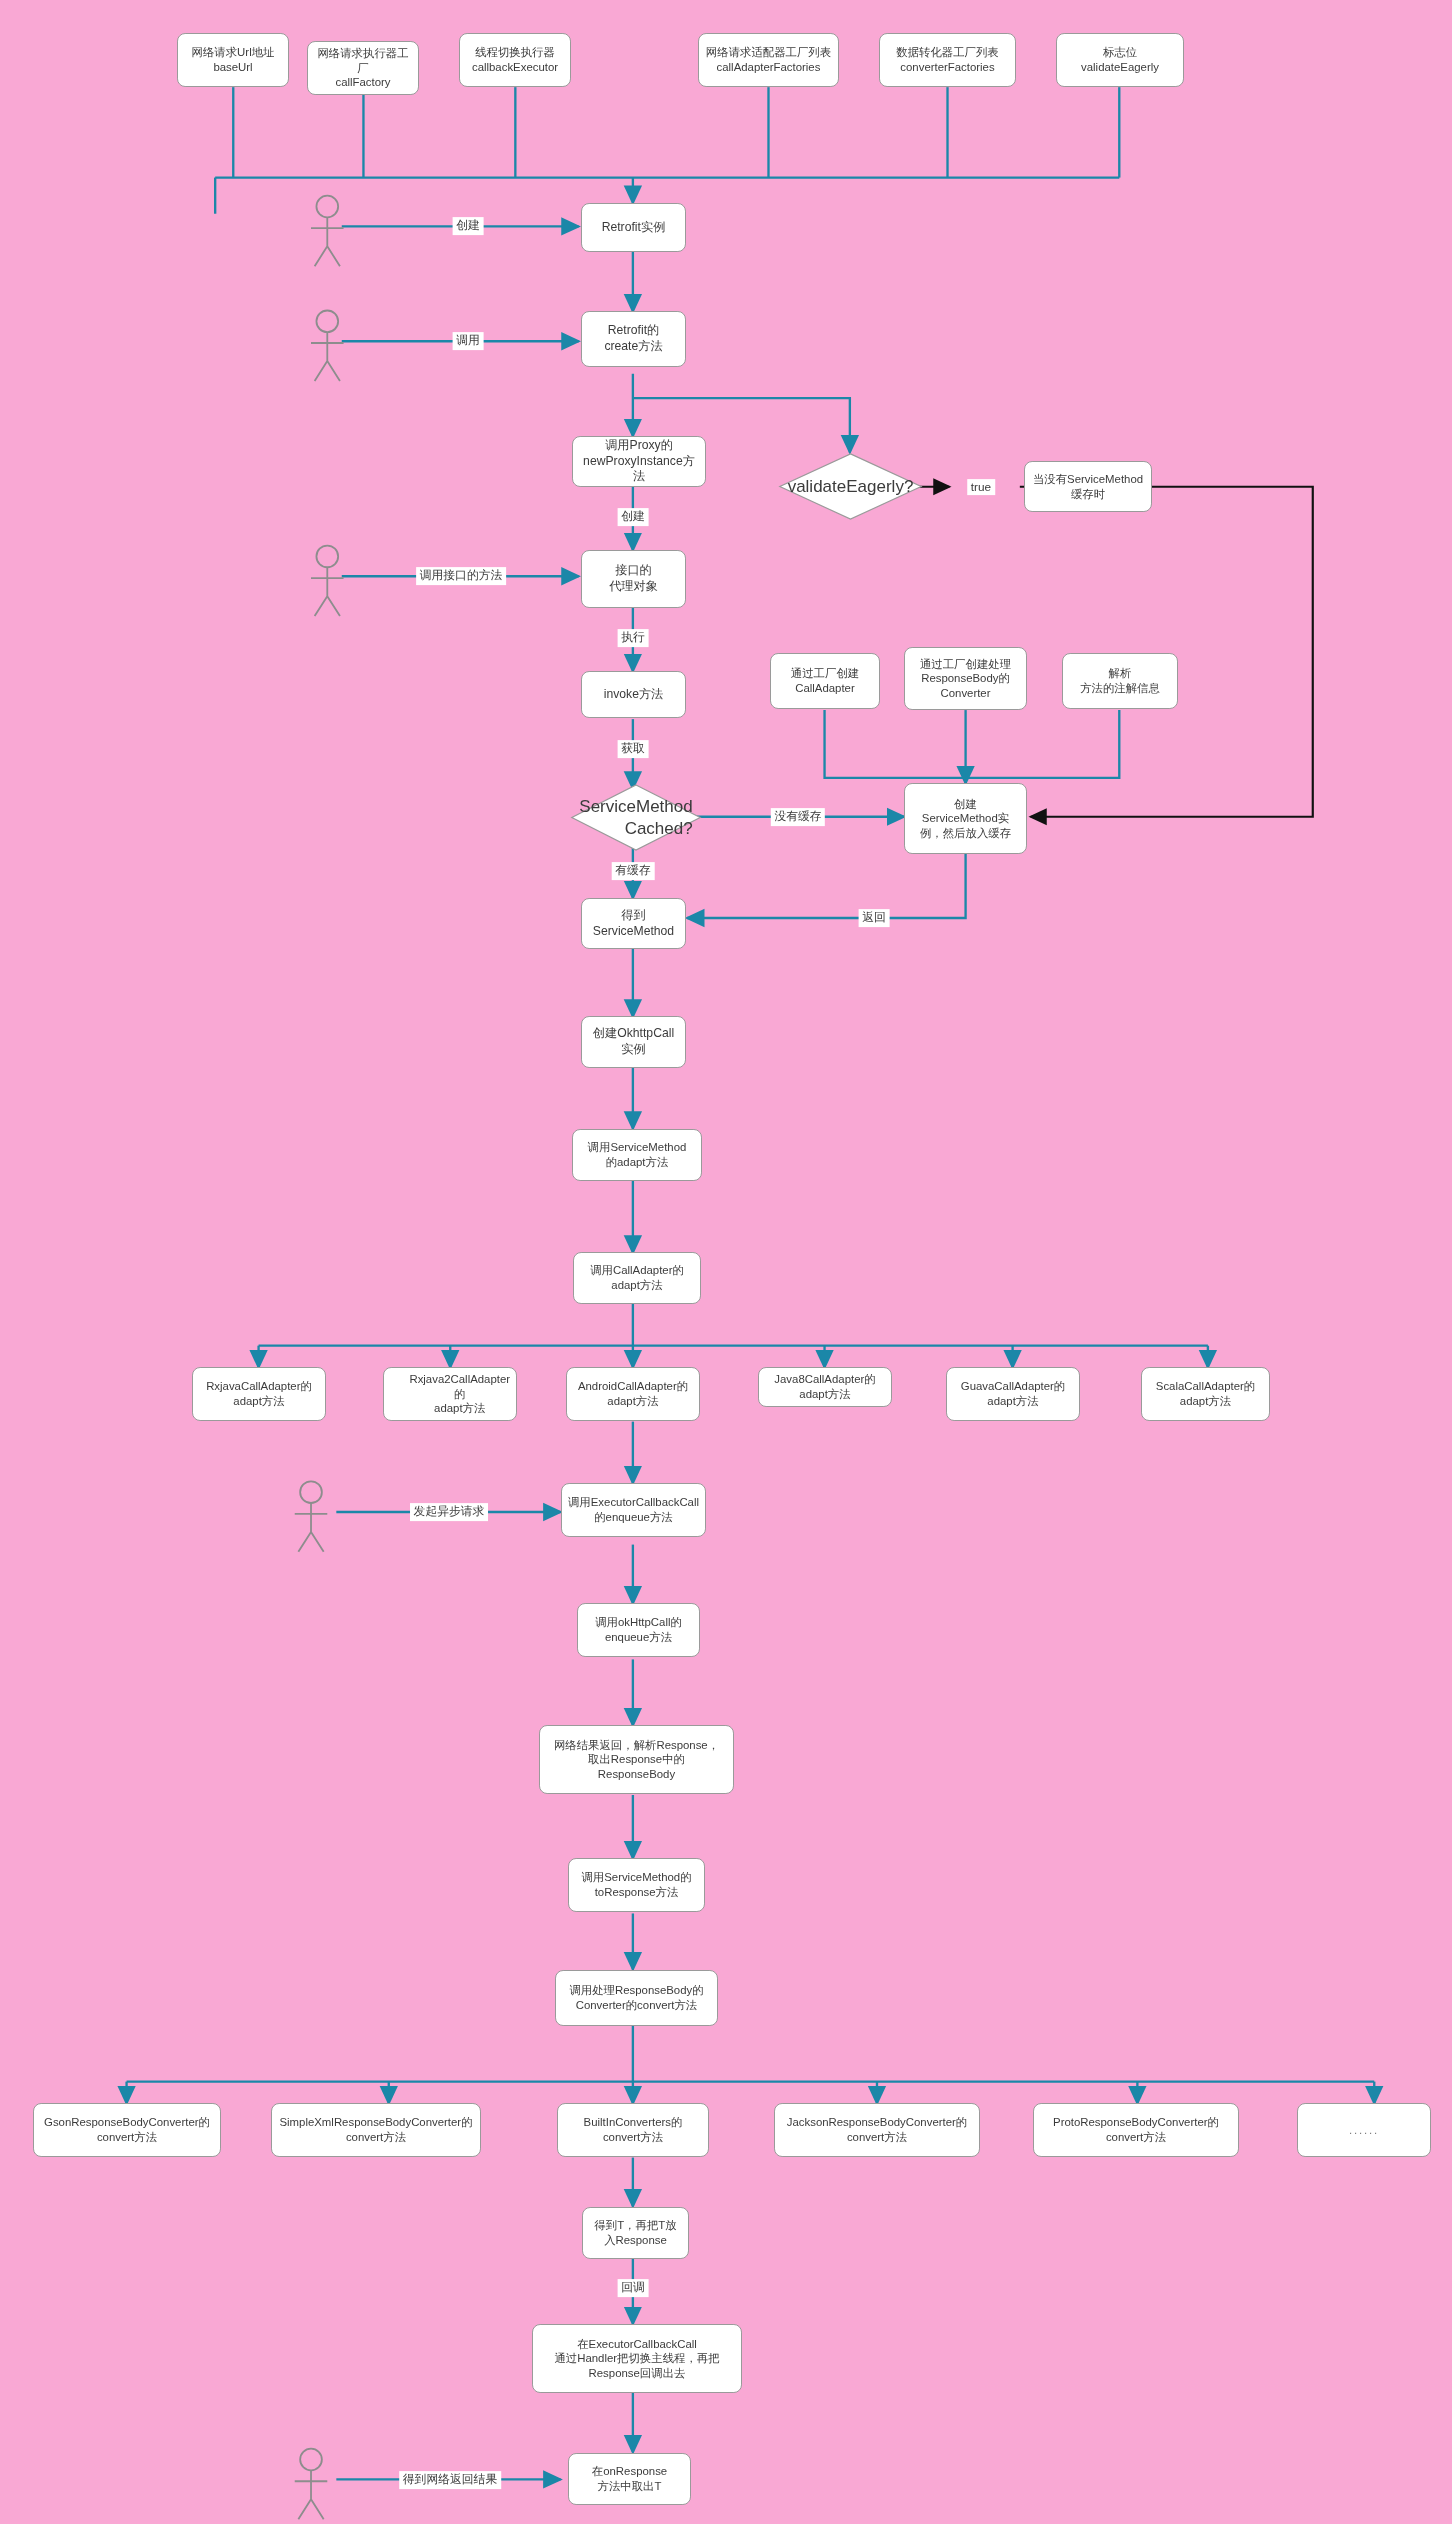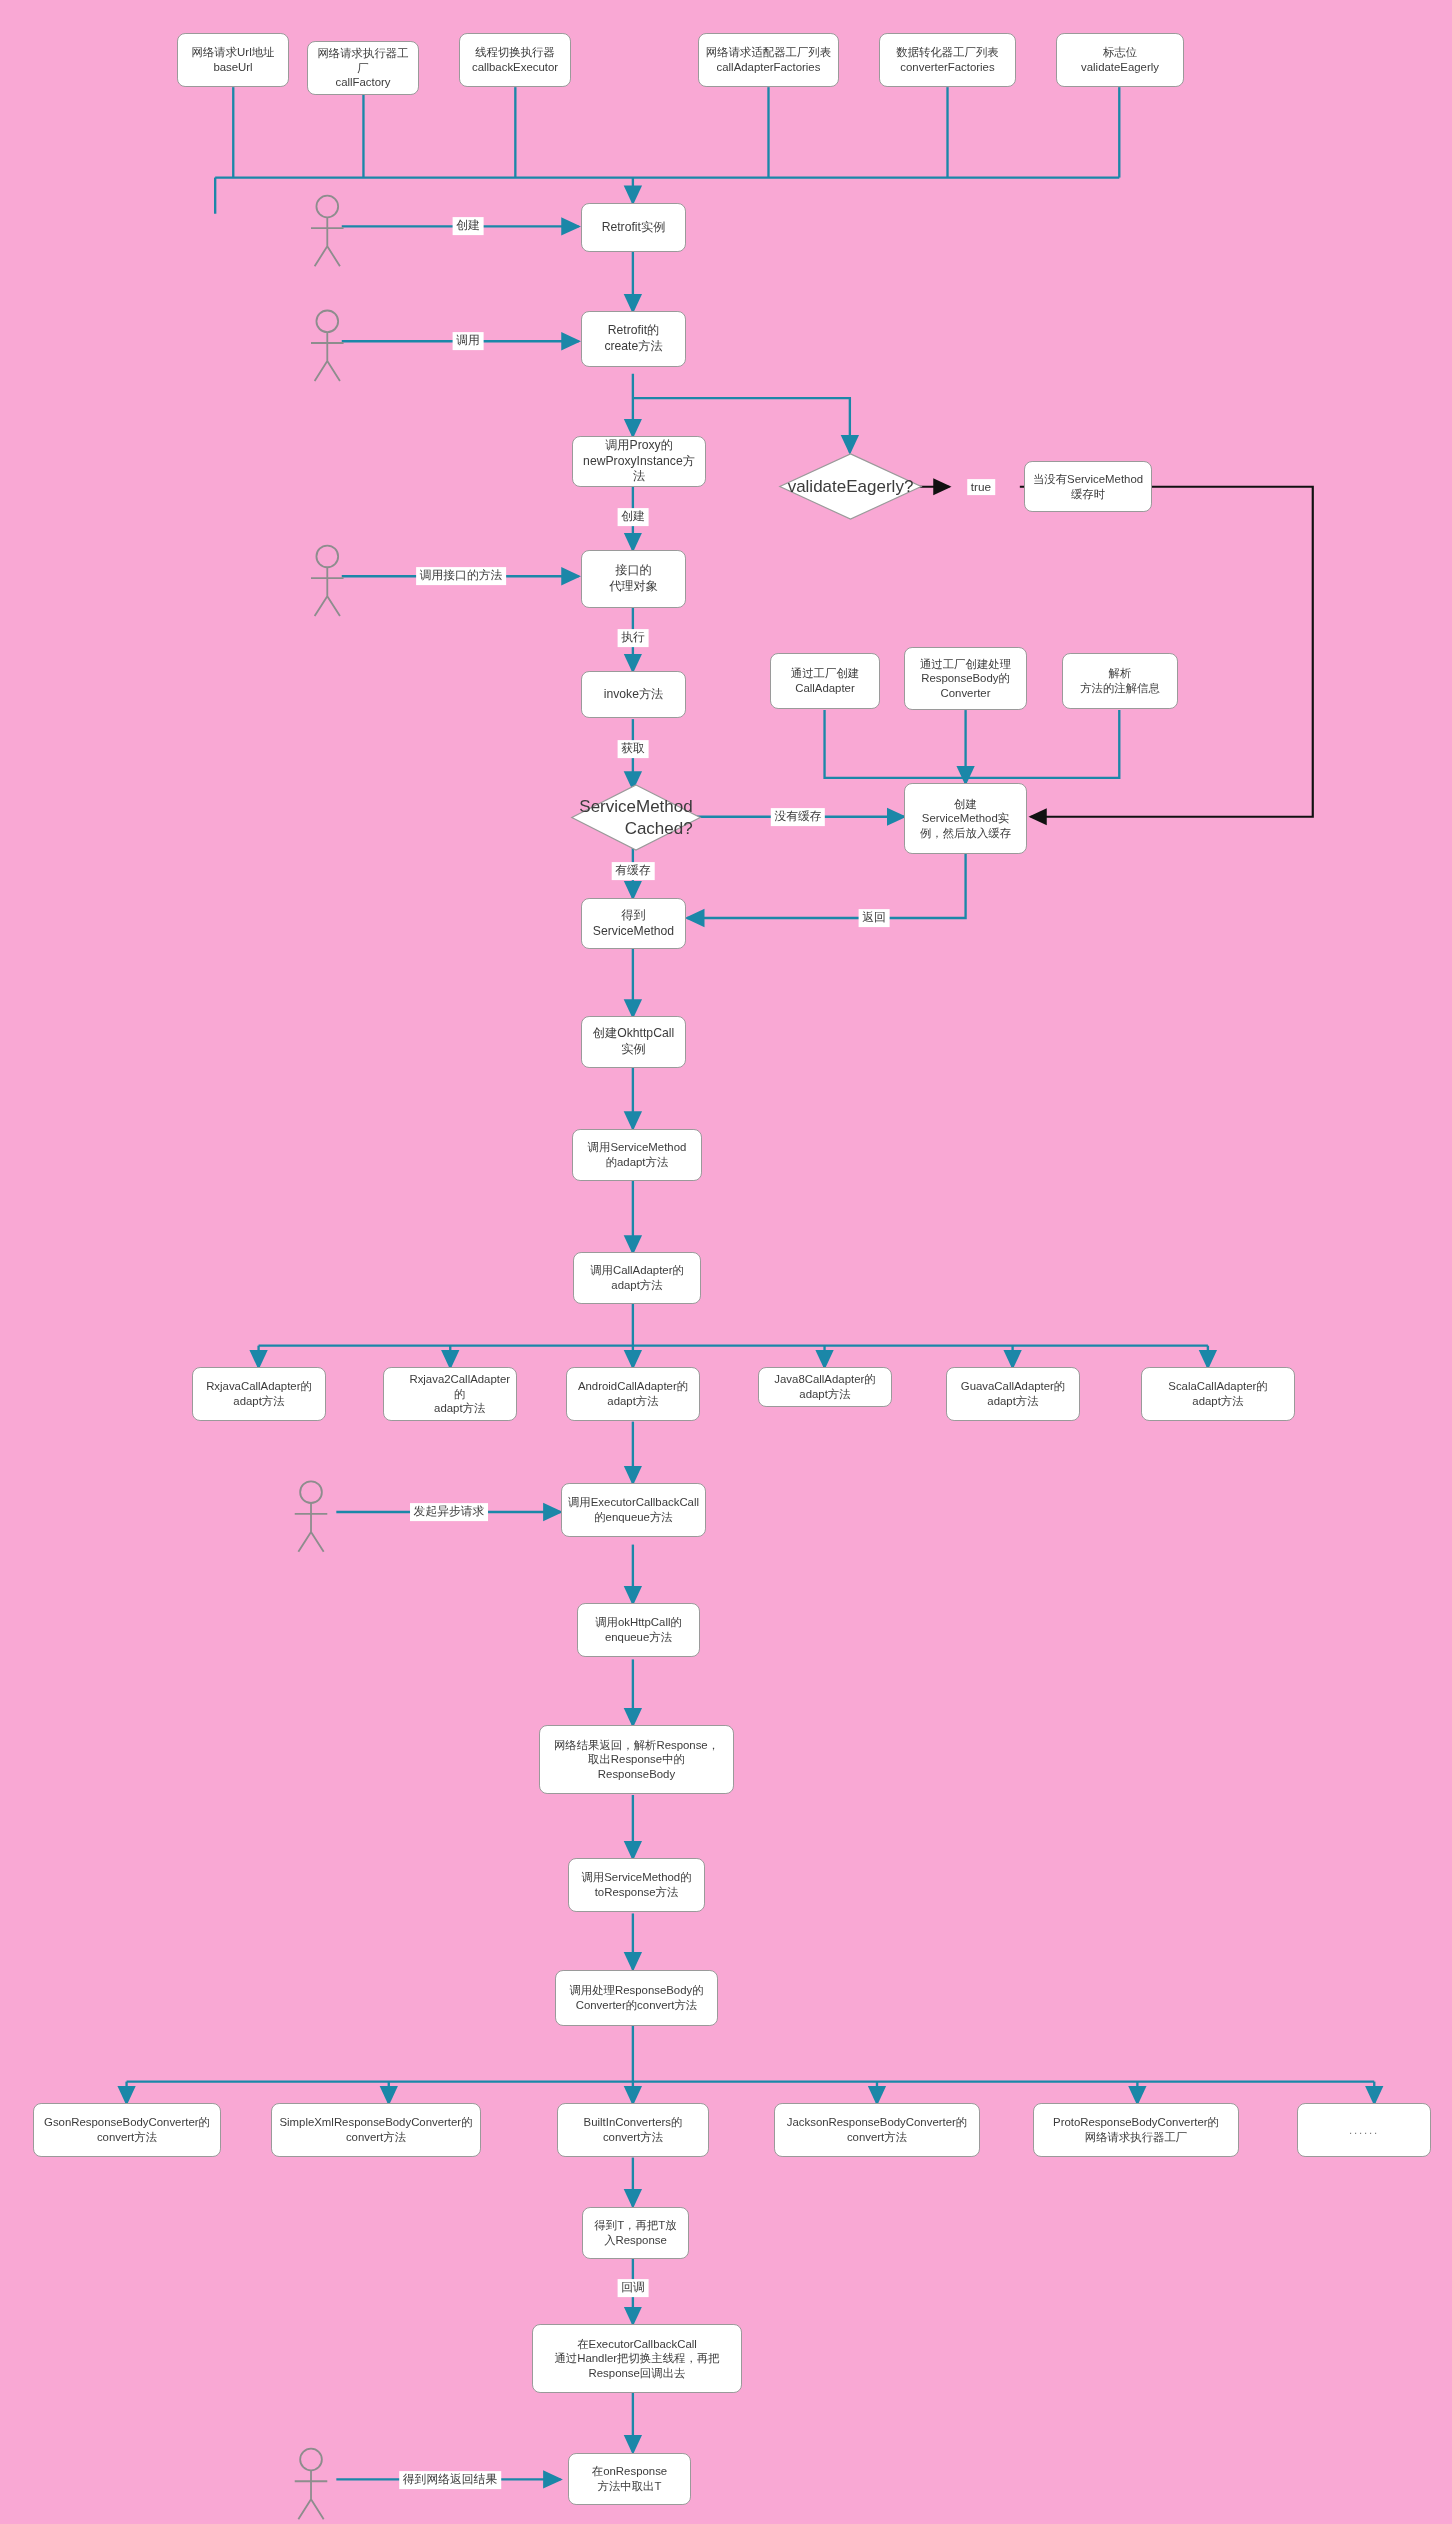--- a/index.html
+++ b/index.html
@@ -280,21 +280,21 @@
   <div class="node small" style="left:192px;top:1367px;width:134px;height:54px;">RxjavaCallAdapter的
 adapt方法</div>
   <div class="node small" style="left:383px;top:1367px;width:134px;height:54px;padding-left:24px;">Rxjava2CallAdapter的
 adapt方法</div>
   <div class="node small" style="left:566px;top:1367px;width:134px;height:54px;">AndroidCallAdapter的
 adapt方法</div>
   <div class="node small" style="left:758px;top:1367px;width:134px;height:40px;">Java8CallAdapter的
 adapt方法</div>
   <div class="node small" style="left:946px;top:1367px;width:134px;height:54px;">GuavaCallAdapter的
 adapt方法</div>
-  <div class="node small" style="left:1141px;top:1367px;width:154px;height:54px;">ScalaCallAdapter的
+  <div class="node small" style="left:1141px;top:1367px;width:129px;height:54px;">ScalaCallAdapter的
 adapt方法</div>
 
   <div class="node small" style="left:561px;top:1483px;width:145px;height:54px;">调用ExecutorCallbackCall
 的enqueue方法</div>
 
   <div class="node small" style="left:577px;top:1603px;width:123px;height:54px;">调用okHttpCall的
 enqueue方法</div>
 
   <div class="node small" style="left:539px;top:1725px;width:195px;height:69px;">网络结果返回，解析Response，
 取出Response中的
@@ -308,21 +308,21 @@
 
   <div class="node small" style="left:33px;top:2103px;width:188px;height:54px;">GsonResponseBodyConverter的
 convert方法</div>
   <div class="node small" style="left:271px;top:2103px;width:210px;height:54px;">SimpleXmlResponseBodyConverter的
 convert方法</div>
   <div class="node small" style="left:557px;top:2103px;width:152px;height:54px;">BuiltInConverters的
 convert方法</div>
   <div class="node small" style="left:774px;top:2103px;width:206px;height:54px;">JacksonResponseBodyConverter的
 convert方法</div>
   <div class="node small" style="left:1033px;top:2103px;width:206px;height:54px;">ProtoResponseBodyConverter的
-网络请求执行器工厂</div>
+convert方法</div>
   <div class="node small dots" style="left:1297px;top:2103px;width:134px;height:54px;">......</div>
 
   <div class="node small" style="left:582px;top:2207px;width:107px;height:52px;">得到T，再把T放
 入Response</div>
 
   <div class="node small" style="left:532px;top:2324px;width:210px;height:69px;">在ExecutorCallbackCall
 通过Handler把切换主线程，再把
 Response回调出去</div>
 
   <div class="node small" style="left:568px;top:2453px;width:123px;height:52px;">在onResponse

